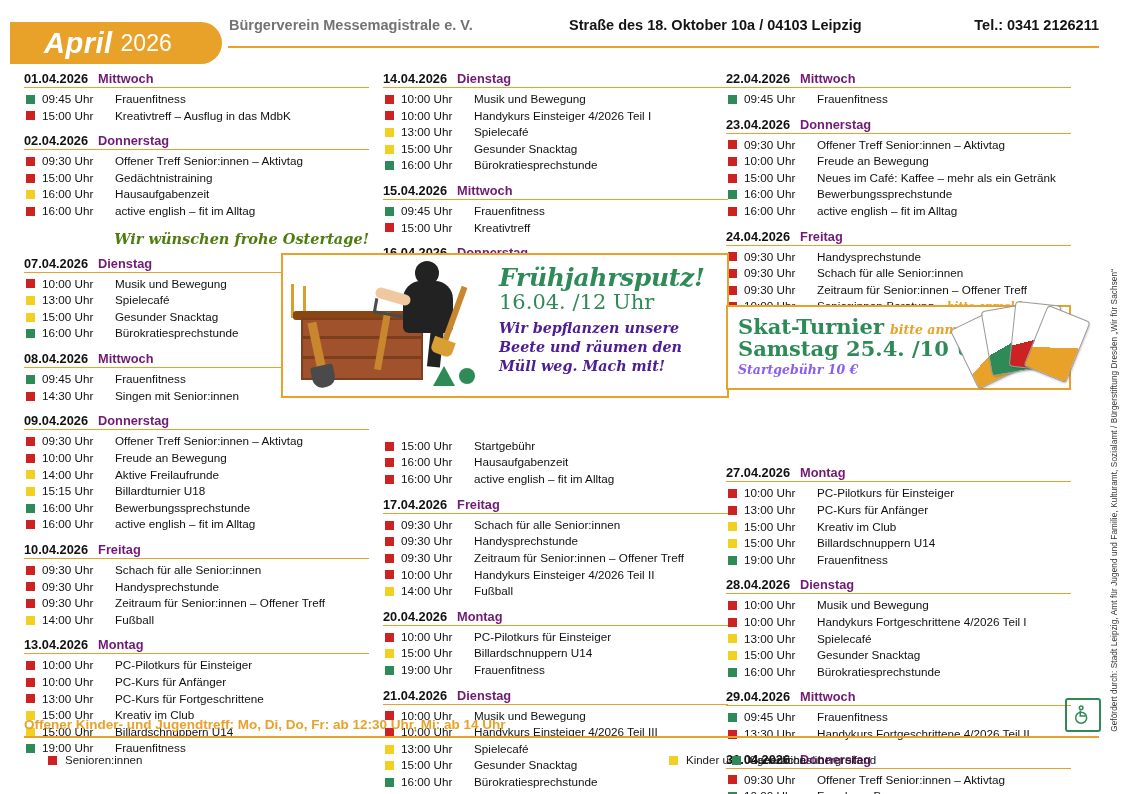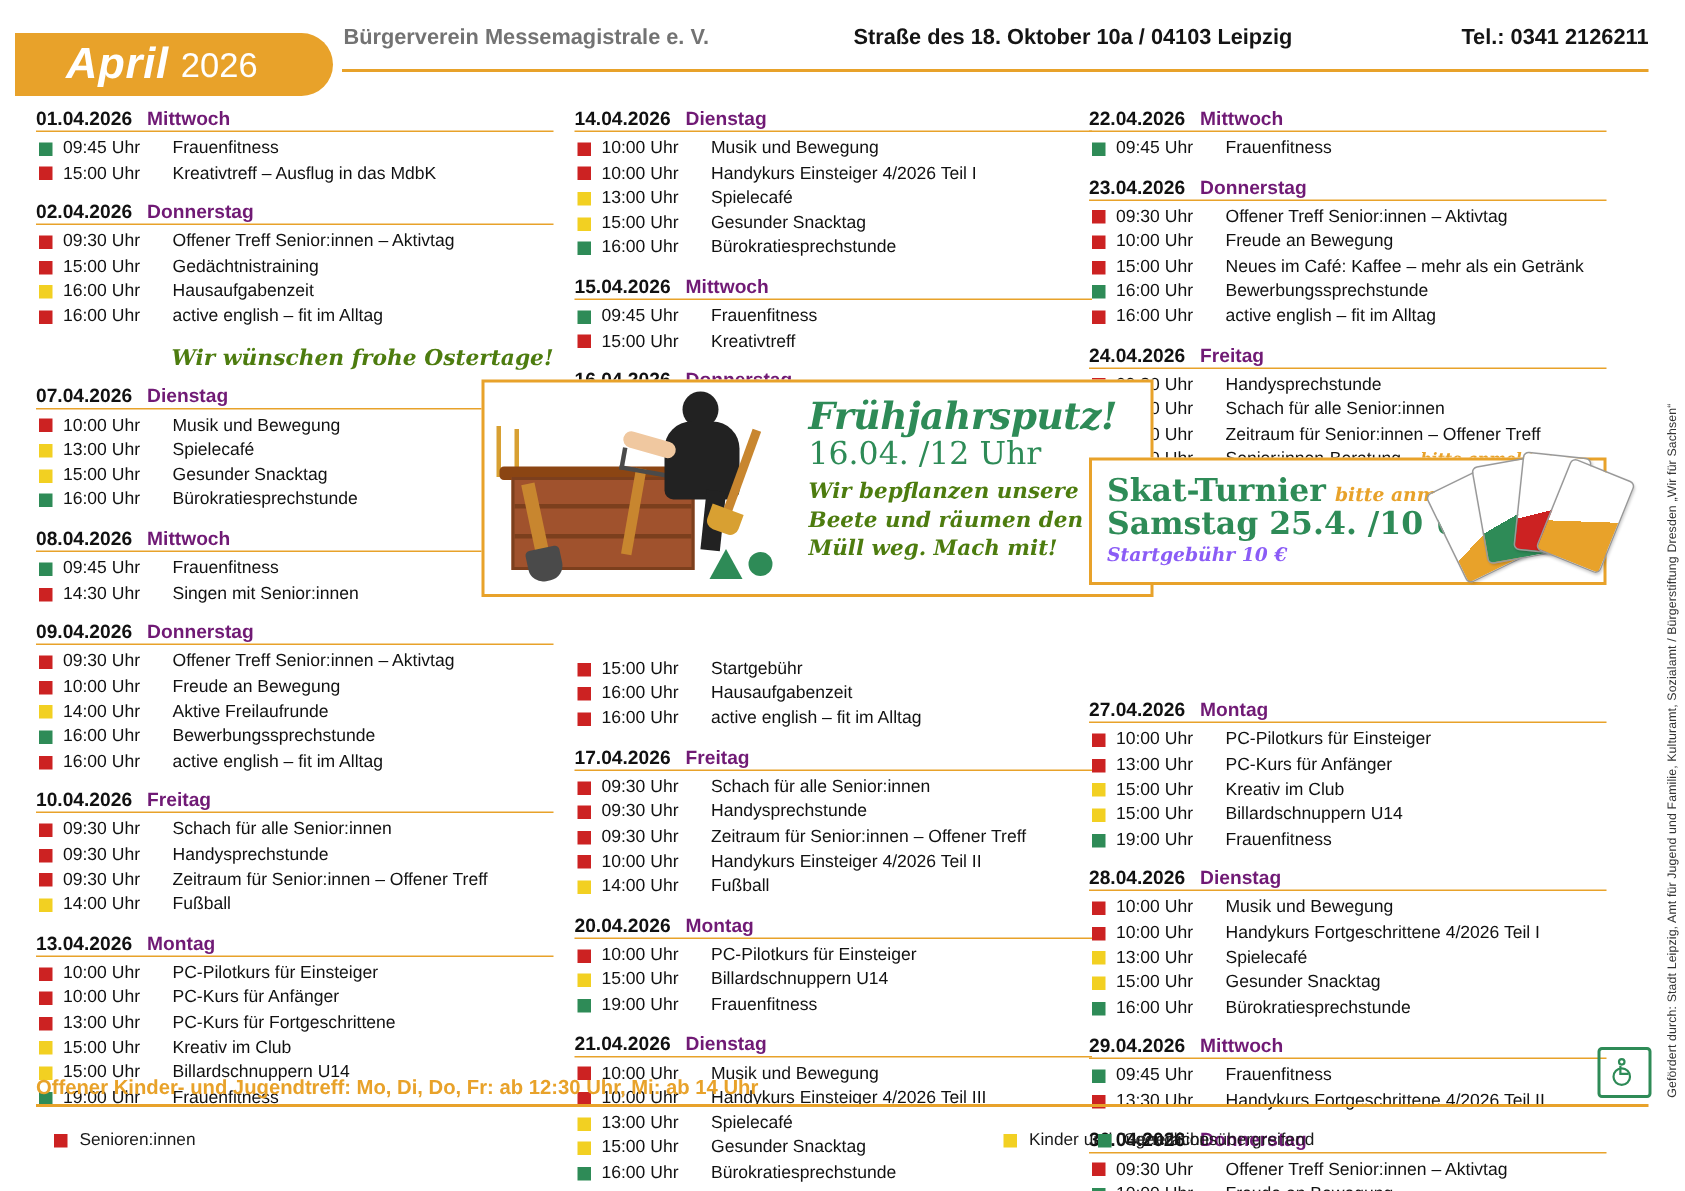--- a/index.html
+++ b/index.html
@@ -57,27 +57,27 @@
     font-style:italic; font-weight:bold;
     color:#4d7c0f; font-size:14.5px;
     margin:10px 0 6px 2px;
     text-align:right;
   }
 
   
   .fruehbox {
     position:absolute; left:281px; top:253px; width:448px; height:145px;
     border:2px solid #e8a22a; background:#ffffff;
-    display:flex; overflow:hidden;margin-left:40px;
+    display:flex; overflow:hidden;
   }
   .fruehbox .art { width:212px; position:relative; flex:0 0 212px; }
   .fruehbox .txtside { flex:1; padding:8px 6px 6px 4px; }
   .fr-title { font-size:25px; font-weight:bold; color:#2e8b57; font-family:"DejaVu Serif", serif; font-style:italic; letter-spacing:-0.3px;}
   .fr-date { font-size:21px; color:#2e8b57; font-family:"DejaVu Serif", serif; margin-top:-2px;}
-  .fr-sub { font-size:14.3px; color:#4d7c0f; font-weight:bold; font-style:italic; font-family:"DejaVu Serif", serif; line-height:1.32; margin-top:5px;}
+  .fr-sub { font-size:14.3px; color:#4c1d95; font-weight:bold; font-style:italic; font-family:"DejaVu Serif", serif; line-height:1.32; margin-top:5px;}
 
   
   .bin { position:absolute; left:18px; bottom:16px; width:122px; height:62px; background:#a0522d; border:2px solid #7c3f1d;}
   .bin::before{content:"";position:absolute;left:0;top:16px;width:100%;height:3px;background:#7c3f1d;}
   .bin::after{content:"";position:absolute;left:0;top:36px;width:100%;height:3px;background:#7c3f1d;}
   .lid { position:absolute; left:10px; bottom:76px; width:138px; height:9px; background:#8b4513; border-radius:3px;}
   .shovel{position:absolute;left:30px;bottom:20px;width:9px;height:54px;background:#c8862f;transform:rotate(-12deg);}
   .shovel::after{content:"";position:absolute;left:-7px;top:44px;width:23px;height:22px;background:#4a4a4a;border-radius:3px 3px 10px 10px;}
   .rake{position:absolute;left:96px;bottom:26px;width:7px;height:58px;background:#c8862f;transform:rotate(10deg);}
   .rake::after{content:"";position:absolute;left:-11px;top:-12px;width:29px;height:12px;border:3px solid #4a4a4a;border-top:none;}
@@ -110,21 +110,21 @@
   .c4{left:74px; top:24px; transform:rotate(22deg); background:linear-gradient(160deg,#fff 55%,#e8a22a 55%);}
 
   
   .footer-line { position:absolute; left:24px; right:24px; bottom:56px; height:2px; background:#e8a22a; }
   .kinder-note {
     position:absolute; left:24px; right:24px; bottom:62px;
     text-align:left; color:#e8a22a; font-weight:bold; font-size:13.5px;
   }
   .legend { position:absolute; left:24px; right:24px; bottom:16px; height:24px; }
   .legend .item { position:absolute; display:flex; align-items:center; gap:8px; font-size:11.5px; }
-  .legend .i1 { left:12px; }
+  .legend .i1 { left:24px; }
   .legend .i2 { left:645px; }
   .legend .i3 { left:708px; }
 
   .sidetext {
     position:absolute; right:4px; bottom:62px;
     writing-mode:vertical-rl; transform:rotate(180deg);
     font-size:8.2px; color:#333; letter-spacing:0.1px;
   }
   .wcbox{
     position:absolute; right:22px; bottom:62px; width:36px; height:34px;
@@ -238,20 +238,25 @@
       </div>
       <div class="ev">
         <span class="sq" style="background: rgb(204, 34, 34);"></span>
         <span class="time">10:00 Uhr</span>
         <span class="txt">Freude an Bewegung</span>
       </div>
       <div class="ev">
         <span class="sq" style="background: rgb(242, 208, 34);"></span>
         <span class="time">14:00 Uhr</span>
         <span class="txt">Aktive Freilaufrunde</span>
+      </div>
+      <div class="ev">
+        <span class="sq" style="background: rgb(242, 208, 34);"></span>
+        <span class="time">15:15 Uhr</span>
+        <span class="txt">Billardturnier U18</span>
       </div>
       <div class="ev">
         <span class="sq" style="background: rgb(46, 139, 87);"></span>
         <span class="time">16:00 Uhr</span>
         <span class="txt">Bewerbungssprechstunde</span>
       </div>
       <div class="ev">
         <span class="sq" style="background: rgb(204, 34, 34);"></span>
         <span class="time">16:00 Uhr</span>
         <span class="txt">active english – fit im Alltag</span>

